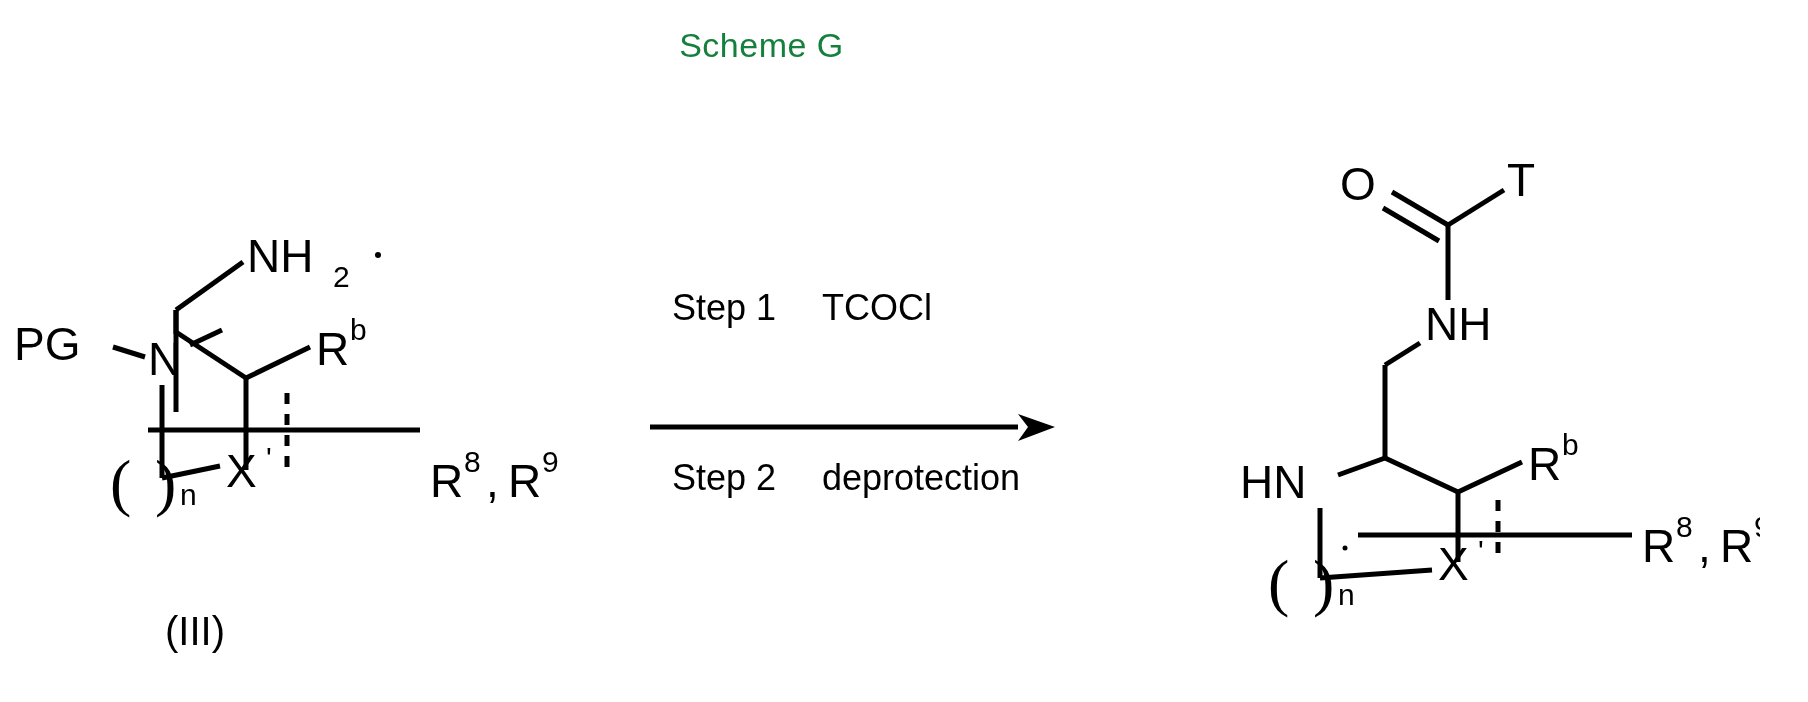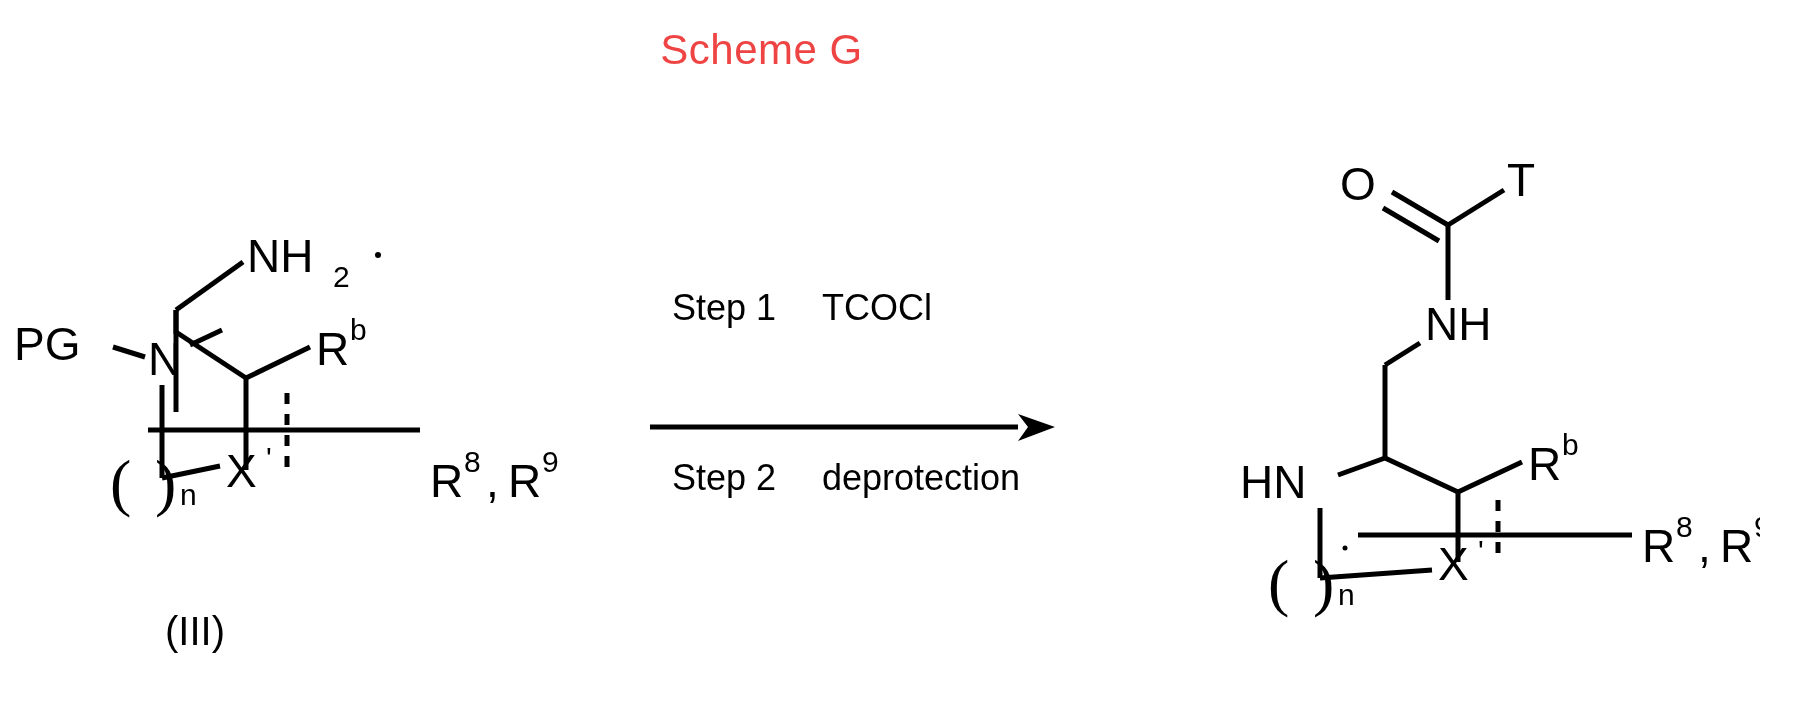--- a/index.html
+++ b/index.html
@@ -17,23 +17,23 @@
     height: 702px;
     background: #ffffff;
     overflow: hidden;
   }
   .scheme-title {
     position: absolute;
     top: 26px;
     left: 0;
     width: 1523px;
     text-align: center;
-    font-size: 42px;
+    font-size: 34px;
     letter-spacing: 0.5px;
-    color: #ef4444;
+    color: #15803d;
   }
   .scheme-title .title-text { display: inline-block; }
 
   svg { display: block; }
 
   .struct-layer {
     position: absolute;
     top: 0;
     left: 0;
   }

